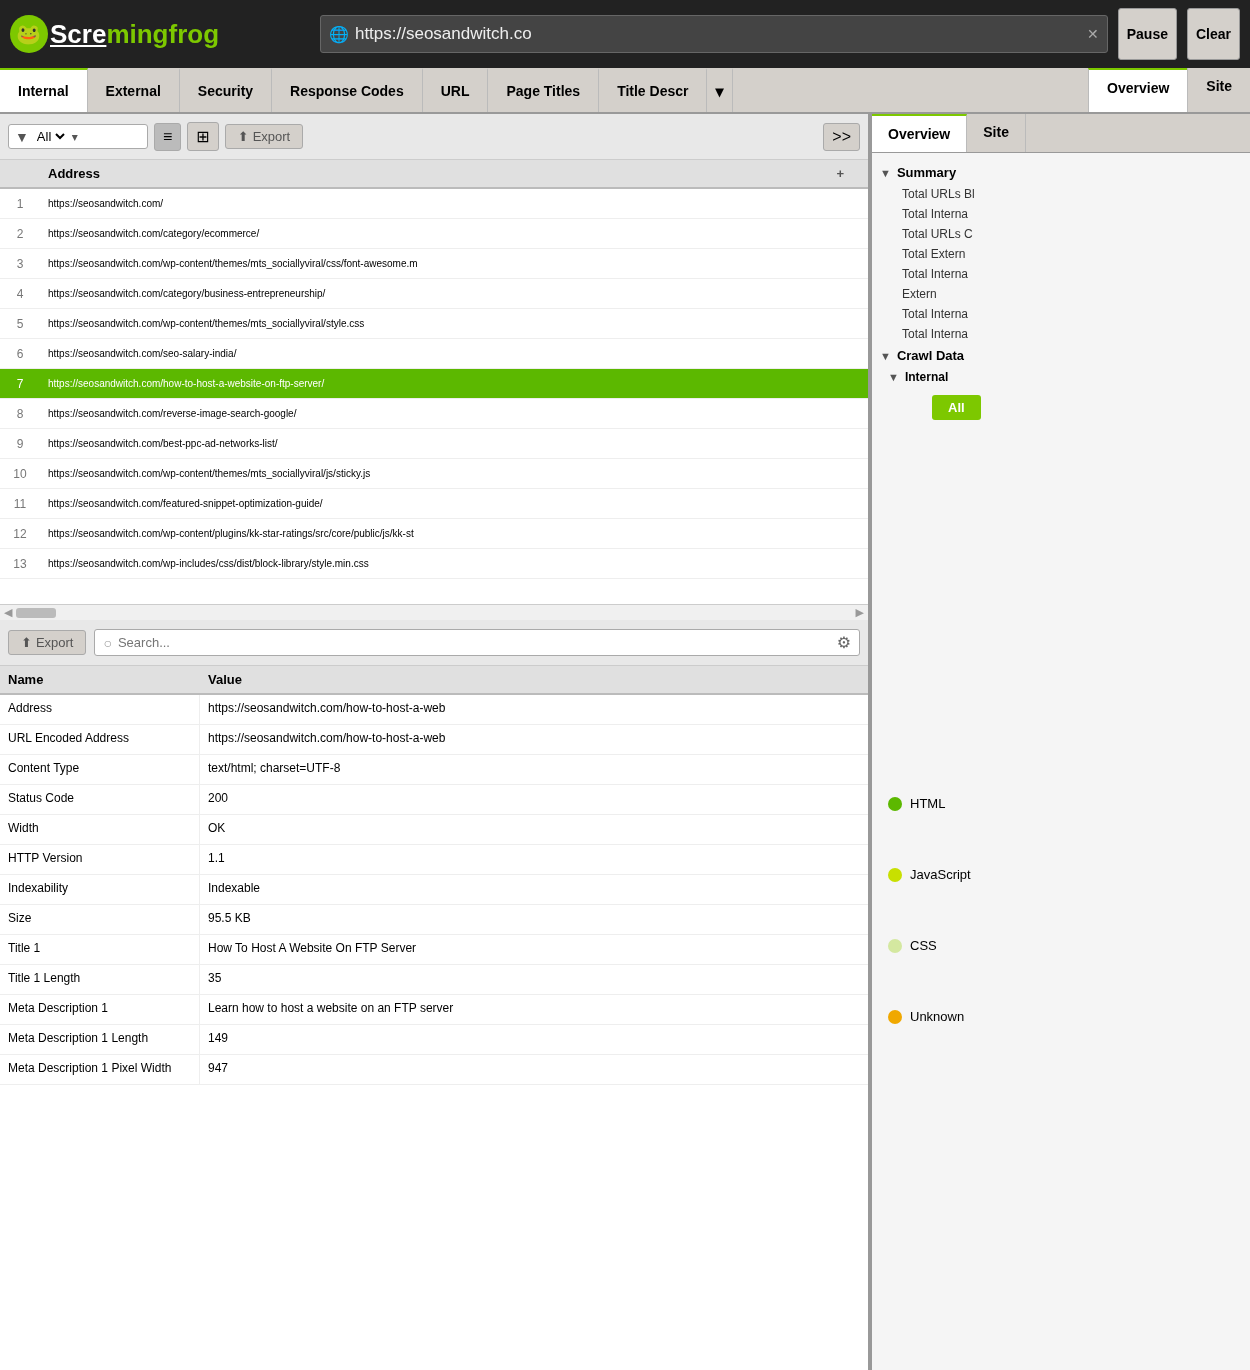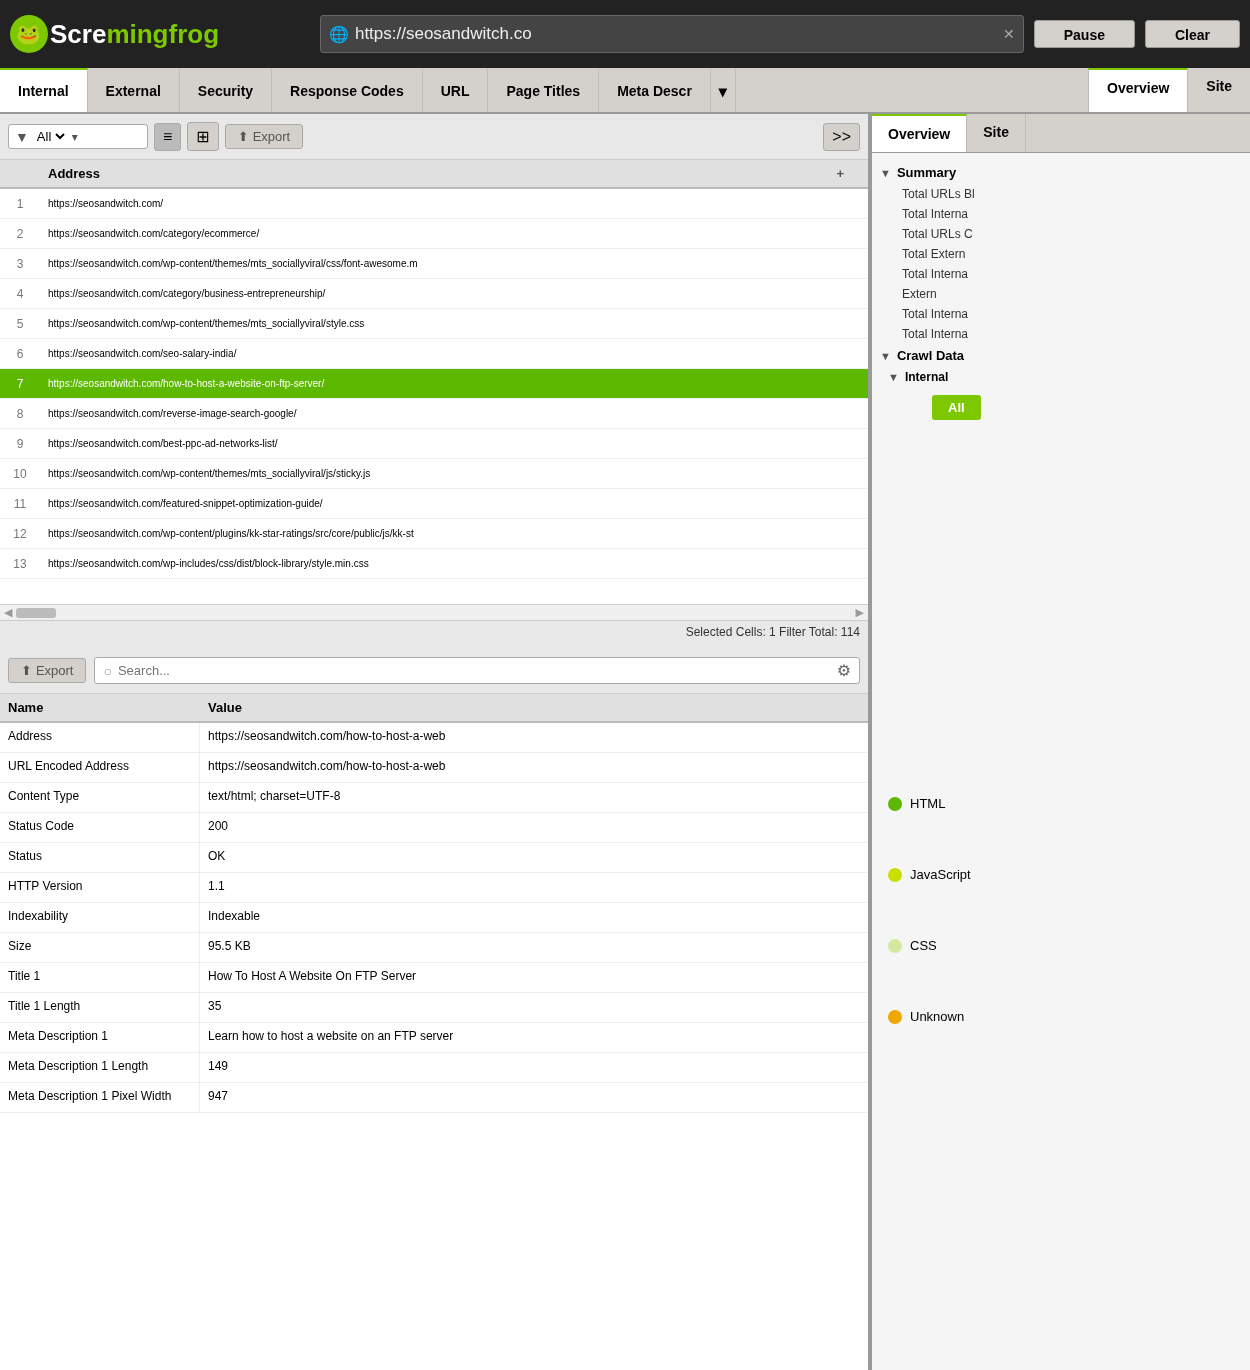--- a/index.html
+++ b/index.html
@@ -16,21 +16,21 @@
     }
     .logo {
       display: flex;
       align-items: center;
       gap: 0;
       font-size: 26px;
       font-weight: bold;
       color: white;
       min-width: 300px;
     }
-    .logo .scre { color: white; }
+    .logo .scre { color: white; text-decoration: underline; }
     .logo .frog { color: #7dc800; }
     .logo-icon {
       width: 38px; height: 38px;
       background: #7dc800;
       border-radius: 50%;
       display: inline-flex; align-items: center; justify-content: center;
       margin-right: 2px;
       font-size: 20px;
     }
     .url-bar {
@@ -51,25 +51,25 @@
       color: #eee;
       font-size: 17px;
       flex: 1;
       outline: none;
     }
     .url-bar .x-icon { color: #aaa; cursor: pointer; font-size: 14px; }
     .header-btn {
       background: #d4d0cb;
       border: 1px solid #999;
       border-radius: 3px;
-      padding: 6px 29px;
+      padding: 6px 8px;
       font-size: 14px;
       font-weight: bold;
       cursor: pointer;
-      height: 28px;
+      height: 52px;
     }
 
     
     .tabs-row {
       display: flex;
       background: #d4d0cb;
       border-bottom: 2px solid #999;
       height: 46px;
     }
     .tab {
@@ -402,21 +402,21 @@
   <div class="tab">
       <span>Response Codes</span>
     </div>
   <div class="tab">
       <span>URL</span>
     </div>
   <div class="tab">
       <span>Page Titles</span>
     </div>
   <div class="tab">
-      <span>Meta Descr</span>
+      <span>Title Descr</span>
     </div>
   <div class="tab dropdown">▾</div>
   <div style="flex:1"></div>
   <div class="right-tab active"><span>Overview</span></div>
   <div class="right-tab"><span>Site</span></div>
 </div>
 
 <div class="main-layout">
 
   <div class="left-panel">
@@ -501,23 +501,20 @@
             <span class="addr">https://seosandwitch.com/wp-includes/css/dist/block-library/style.min.css</span>
           </div>
         </div>
       <div class="h-scroll">
         <span style="font-size:11px;color:#999;margin-right:4px;">◀</span>
         <div class="h-scroll-inner"></div>
         <span style="font-size:11px;color:#999;margin-left:auto;">▶</span>
       </div>
     </div>
 
-    <div class="status-bar">
-      <span>Selected Cells: 1   Filter Total:  114</span>
-    </div>
 
     <div class="detail-panel">
       <div class="detail-toolbar">
         <button class="export-btn">
           <span>⬆</span>
           <span>Export</span>
         </button>
         <div class="search-box">
           <span class="search-icon">○</span>
           <input type="text" placeholder="Search..." style="">
@@ -540,21 +537,21 @@
             </div>
             <div class="detail-row">
               <div class="d-name">Content Type</div>
               <div class="d-value">text/html; charset=UTF-8</div>
             </div>
             <div class="detail-row">
               <div class="d-name">Status Code</div>
               <div class="d-value">200</div>
             </div>
             <div class="detail-row">
-              <div class="d-name">Status</div>
+              <div class="d-name">Width</div>
               <div class="d-value">OK</div>
             </div>
             <div class="detail-row">
               <div class="d-name">HTTP Version</div>
               <div class="d-value">1.1</div>
             </div>
             <div class="detail-row">
               <div class="d-name">Indexability</div>
               <div class="d-value">Indexable</div>
             </div>

